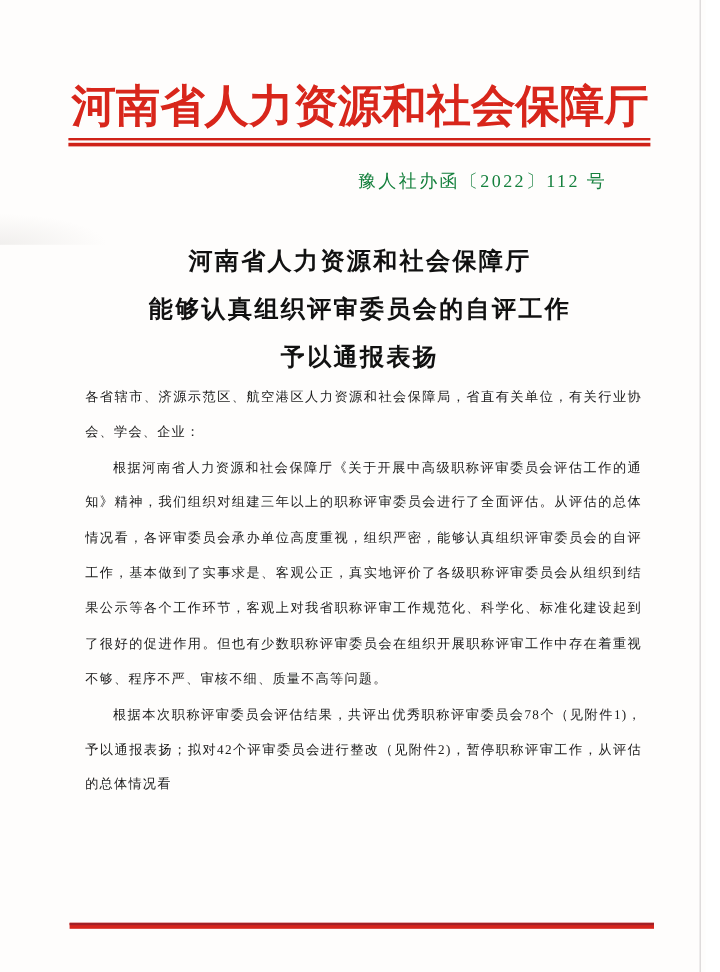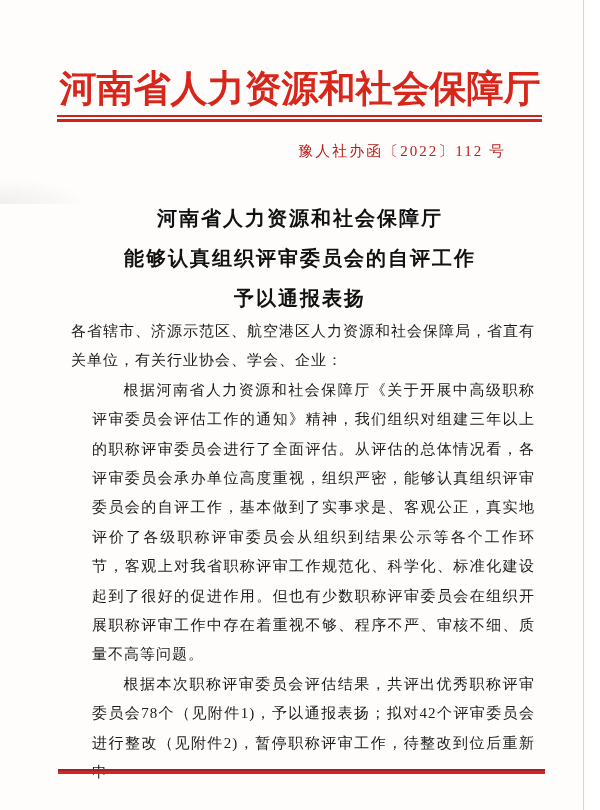--- a/index.html
+++ b/index.html
@@ -56,21 +56,21 @@
     width: 485px;
     height: 2px;
     border-top: 2px solid #cf2218;
     border-bottom: 3px solid #cf2218;
   }
   .doc-number {
     position: absolute;
     top: 142px;
     right: 82px;
     font-size: 15px;
-    color: #b91c1c;
+    color: #15803d;
     letter-spacing: 2px;
     white-space: nowrap;
   }
   .doc-title {
     position: absolute;
     top: 198px;
     left: 0;
     width: 600px;
     text-align: center;
     color: #111111;
@@ -78,32 +78,31 @@
     font-weight: bold;
     line-height: 40px;
     letter-spacing: 2px;
   }
   .doc-body {
     position: absolute;
     top: 317px;
     left: 71px;
     width: 464px;
     color: #1c1c1c;
-    font-size: 15px;
+    font-size: 11px;
     line-height: 29.4px;
     letter-spacing: 1px;
     text-align: justify;
   }
   .doc-body p {
     margin: 0;
     padding: 0;
   }
   .doc-body p.indent {
     text-indent: 2.1em;
-    margin-left: 21px;
   }
   .footer-rule {
     position: absolute;
     top: 769px;
     left: 58px;
     width: 487px;
     height: 3px;
     border-top: 2px solid #a32026;
     background: #d6251c;
   }
@@ -123,20 +122,20 @@
 
   <div class="doc-title">
     <div>河南省人力资源和社会保障厅</div>
     <div>能够认真组织评审委员会的自评工作</div>
     <div>予以通报表扬</div>
   </div>
 
   <div class="doc-body">
     <p class="salutation">各省辖市、济源示范区、航空港区人力资源和社会保障局，省直有关单位，有关行业协会、学会、企业：</p>
     <p class="indent">根据河南省人力资源和社会保障厅《关于开展中高级职称评审委员会评估工作的通知》精神，我们组织对组建三年以上的职称评审委员会进行了全面评估。从评估的总体情况看，各评审委员会承办单位高度重视，组织严密，能够认真组织评审委员会的自评工作，基本做到了实事求是、客观公正，真实地评价了各级职称评审委员会从组织到结果公示等各个工作环节，客观上对我省职称评审工作规范化、科学化、标准化建设起到了很好的促进作用。但也有少数职称评审委员会在组织开展职称评审工作中存在着重视不够、程序不严、审核不细、质量不高等问题。</p>
-    <p class="indent">根据本次职称评审委员会评估结果，共评出优秀职称评审委员会78个（见附件1)，予以通报表扬；拟对42个评审委员会进行整改（见附件2)，暂停职称评审工作，待整改到位后重新申</p>
+    <p class="indent">根据本次职称评审委员会评估结果，共评出优秀职称评审委员会78个（见附件1)，予以通报表扬；拟对42个评审委员会进行整改（见附件2)，暂停职称评审工作，从评估的总体情况看</p>
   </div>
 
   <div class="footer-rule"></div>
 
   <div class="scan-edge-right"></div>
 
 </div>
 
 </body></html>

